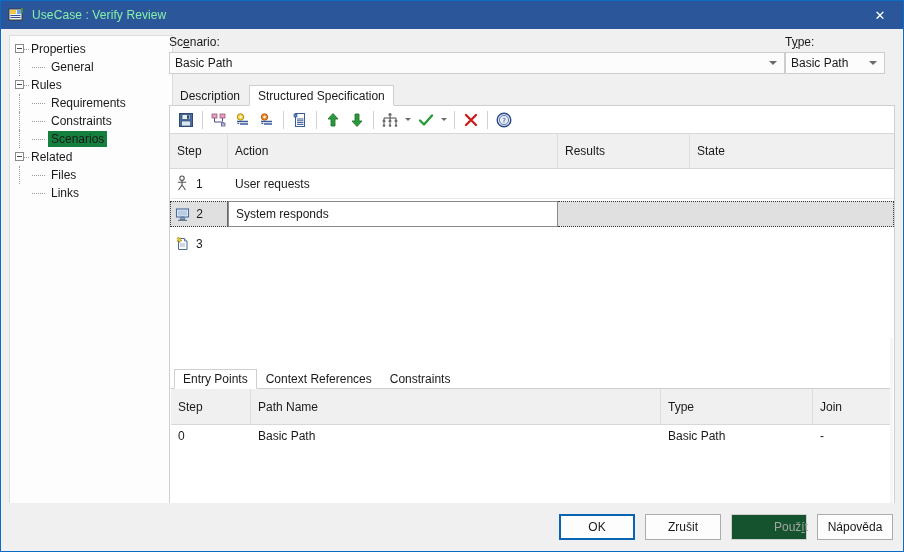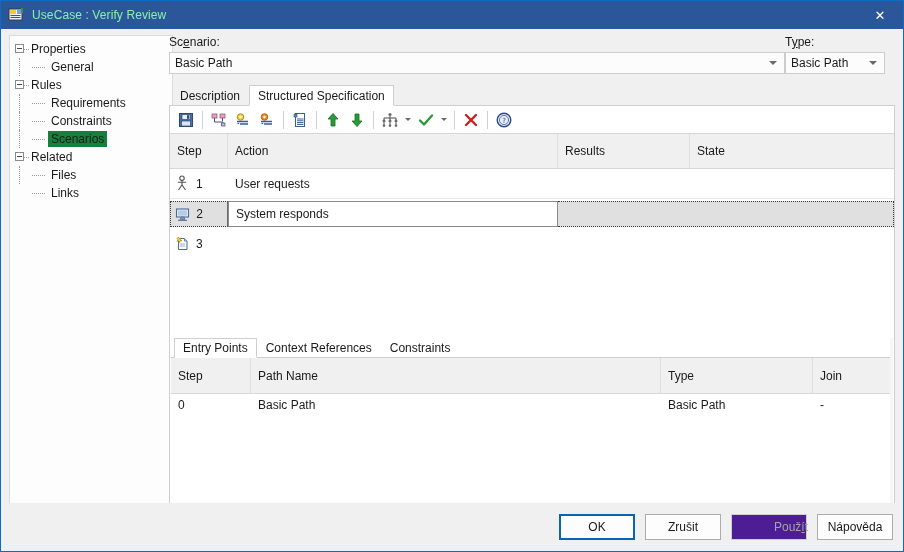--- a/index.html
+++ b/index.html
@@ -199,20 +199,21 @@
   .placeholder { color: #a0a0a0; font-style: italic; }
   
   .bottomwrap {
     position: absolute; left: 1px; right: 1px; bottom: 1px;
     height: 186px;
   }
   .btabstrip {
     display: flex; align-items: flex-end; height: 20px;
     padding-left: 3px;
     border-bottom: 1px solid #cfcfcf;
+    margin-top: 31px;
   }
   .btab {
     height: 18px; padding: 0 8px;
     display: flex; align-items: center;
     font-size: 12px; cursor: pointer;
     border: 1px solid transparent;
   }
   .btab.active {
     background: #ffffff;
     border: 1px solid #cfcfcf;
@@ -228,21 +229,21 @@
     background: #f0f0f0;
   }
   .btn {
     width: 76px; height: 26px;
     background: #fdfdfd; border: 1px solid #acacac;
     font-size: 12px; display: flex;
     align-items: center; justify-content: center;
     cursor: pointer; color: #1a1a1a;
   }
   .btn.default { border: 2px solid #0a64b4; }
-  .btn.disabled { color: #a5a5a5; border-color: #cfcfcf; background: #4c1d95; cursor: default; padding-left: 44px; }
+  .btn.disabled { color: #a5a5a5; border-color: #cfcfcf; background: #14532d; cursor: default; padding-left: 44px; }
   .btn u { text-decoration: underline; }
   .vscroll {
     position: absolute; right: 0; top: 0; width: 3px; bottom: 0;
     background: #f6f6f6;
   }
 </style>
 </head>
 <body>
 
 <div class="window">

